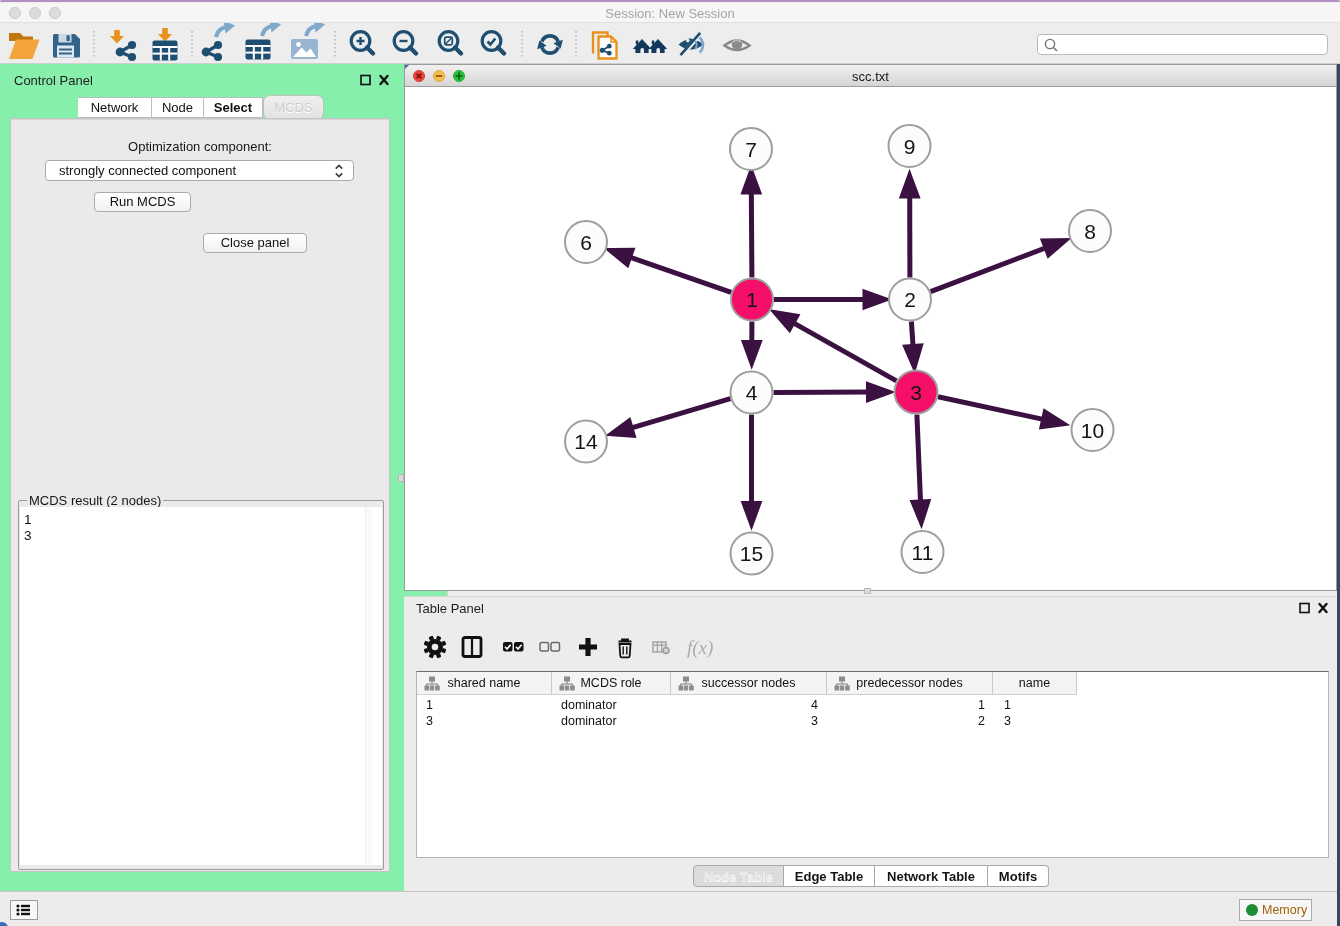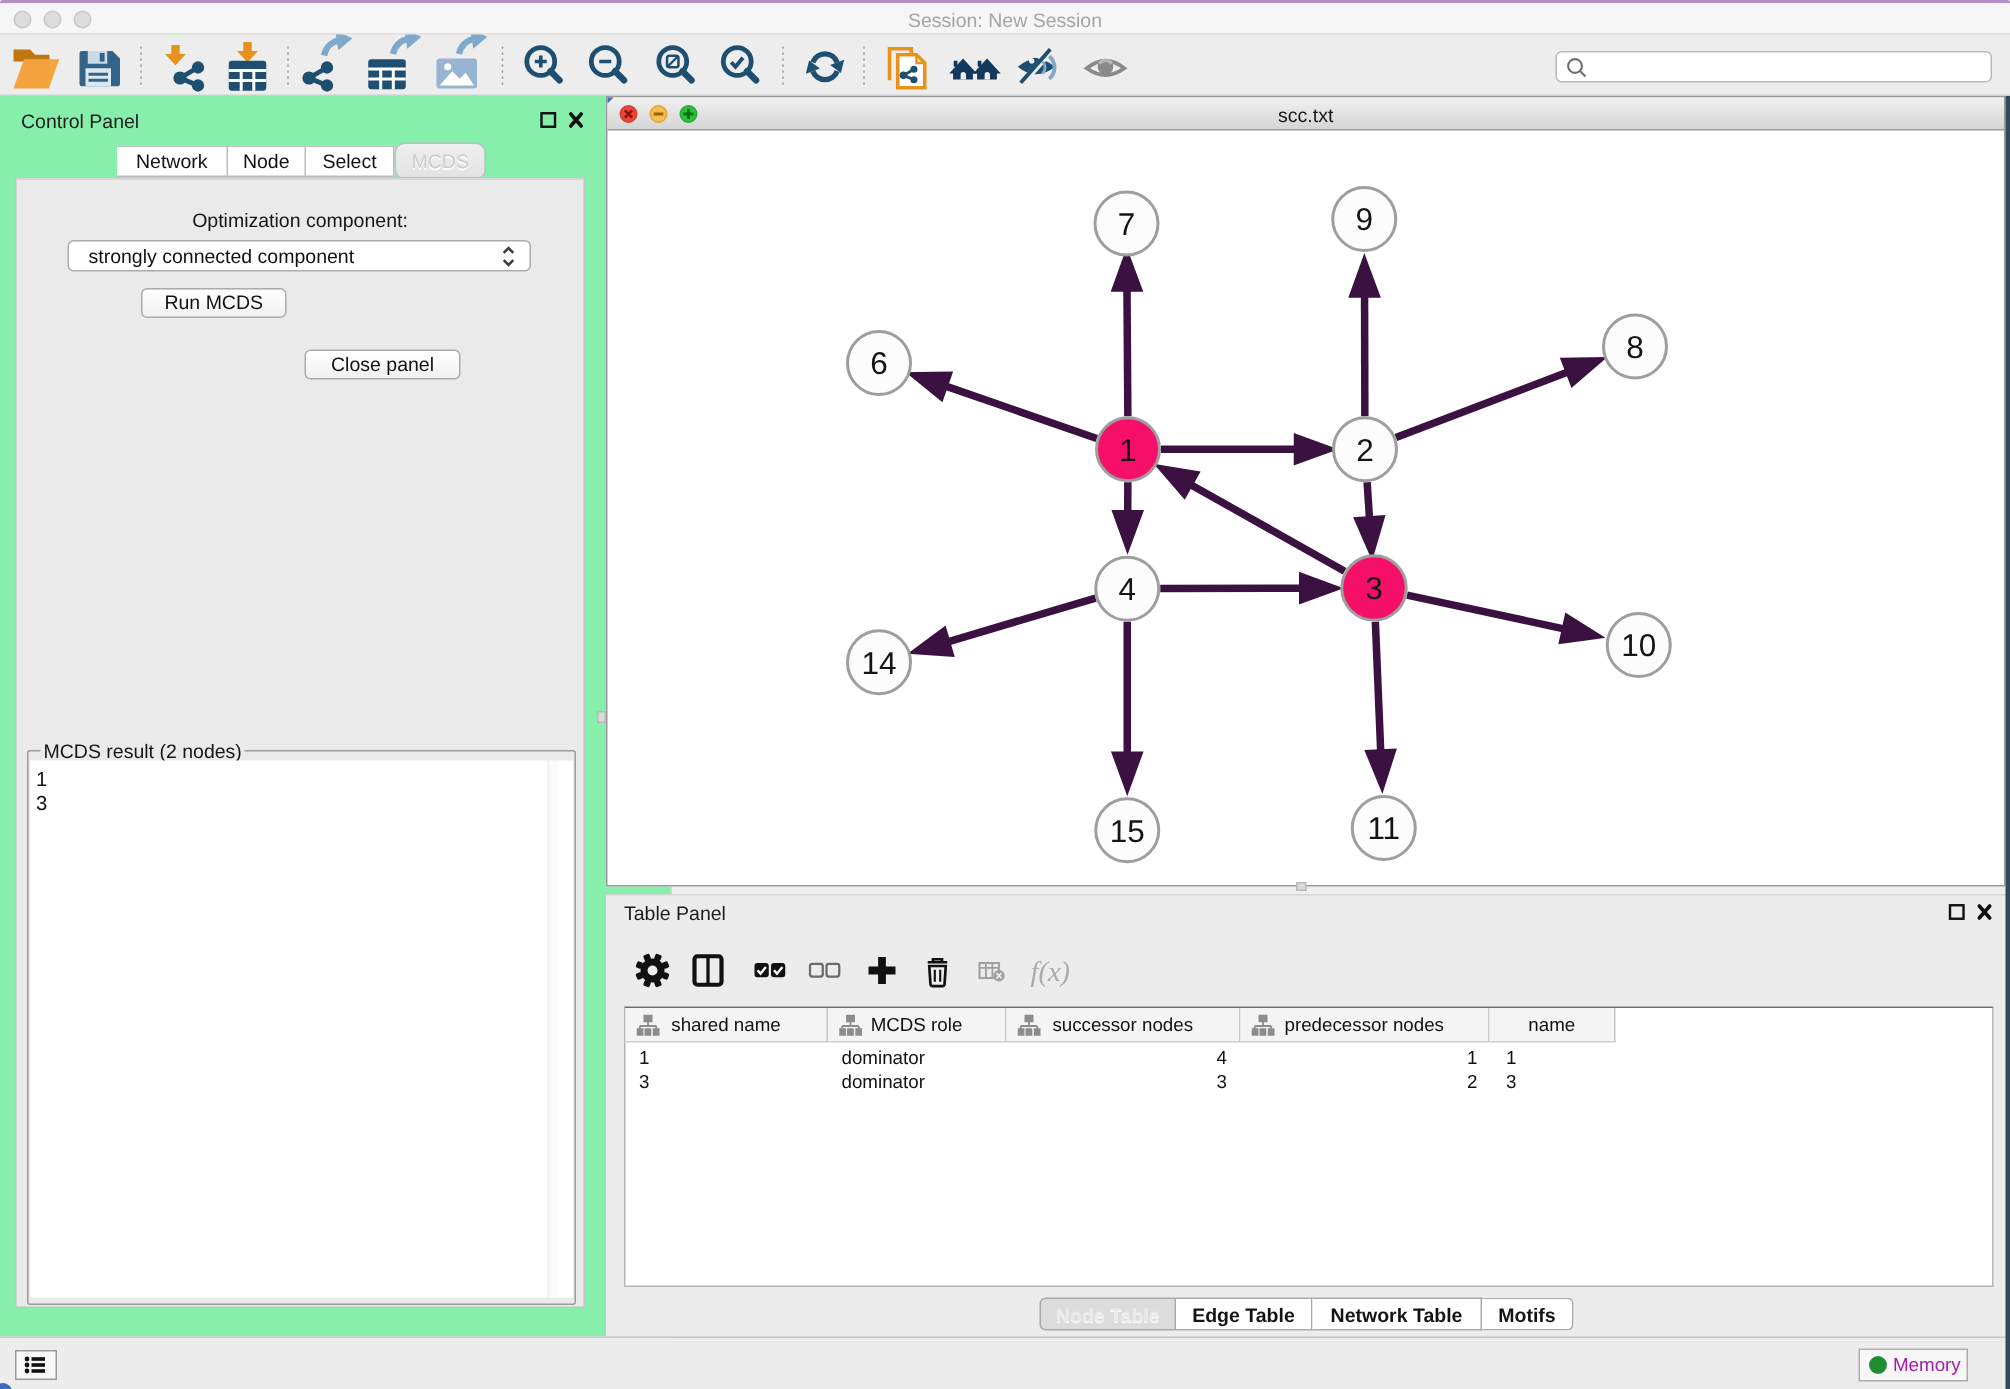--- a/index.html
+++ b/index.html
@@ -32,21 +32,21 @@
 #nettitle-text { width:100%; text-align:center; top:4px; font-size:13px; color:#161616; }
 
 #tpanel { left:404px; top:596px; width:933px; height:295px; background:#ececec; border-top:1px solid #d6d6d6;}
 #tpanel-title { left:12px; top:4px; font-size:13px; color:#1d1d1d; }
 #ttable { left:12px; top:74px; width:913px; height:187px; background:#fff; border:1px solid #b5b5b5; border-top:1px solid #6d6d6d; }
 .th { position:absolute; top:0; height:23px; background:#f4f4f4; border-right:1px solid #c9c9c9; border-bottom:1px solid #cfcfcf; font-size:12.5px; color:#111; text-align:center; line-height:23px; }
 .td { position:absolute; font-size:12.5px; color:#111; height:16px; line-height:16px; }
 .btab { position:absolute; top:268px; height:22px; background:#fff; border:1px solid #a9a9a9; border-left:none; font-size:13px; font-weight:bold; color:#141414; text-align:center; line-height:21px; }
 
 #statusbar { left:0; top:891px; width:1340px; height:35px; background:#ececec; border-top:1px solid #c4c4c4; }
-#memorybtn { left:1239px; top:7px; width:73px; height:22px; background:#f7f7f7; border:1px solid #ababab; font-size:12.5px; color:#a21caf; }
+#memorybtn { left:1239px; top:7px; width:73px; height:22px; background:#f7f7f7; border:1px solid #ababab; font-size:12.5px; color:#a16207; }
 #listbtn { left:10px; top:8px; width:28px; height:20px; background:#f7f7f7; border:1px solid #9b9b9b; }
 #page-right-edge { left:1337px; top:64px; width:3px; height:862px; background:#364860; }
 </style>
 </head>
 <body>
 <div class="abs" id="purple"></div>
 <div class="abs" id="titlebar">
   <div class="dot" style="left:9px;"></div>
   <div class="dot" style="left:29px;"></div>
   <div class="dot" style="left:49px;"></div>
@@ -159,21 +159,21 @@
     </svg>
 </div>
 <div class="abs" id="cpanel">
   <div class="abs" id="cpanel-title">Control Panel</div>
 <svg style="position:absolute;left:358px;top:9px" width="36" height="15" viewBox="0 0 36 15">
       <rect x="3" y="2.5" width="9" height="9" fill="none" stroke="#111" stroke-width="1.6"></rect>
       <path d="M22.5 3 L29.5 11 M29.5 3 L22.5 11" stroke="#111" stroke-width="2.4" stroke-linecap="round"></path>
     </svg>
   <div class="cptab" style="left:78px; width:74px;">Network</div>
   <div class="cptab" style="left:152px; width:52px;">Node</div>
-  <div class="cptab" style="left:204px; width:59px;">Select</div>
+  <div class="cptab" style="left:204px; width:59px;font-weight:bold;">Select</div>
   <div id="tab-mcds">MCDS</div>
   <div class="abs" id="cpanel-box">
     <div class="abs" id="opt-label">Optimization component:</div>
     <div class="abs" id="combo">strongly connected component
       <svg width="10" height="14" style="position:absolute; right:9px; top:3px;" viewBox="0 0 10 14">
         <path d="M1.8 4.6 L5 1.4 L8.2 4.6 M1.8 9.4 L5 12.6 L8.2 9.4" fill="none" stroke="#3c3c3c" stroke-width="1.7"></path>
       </svg>
     </div>
     <div class="btn" style="left:83px; width:97px;">Run MCDS</div>
     <div class="btn" style="left:192px; width:104px;margin-top:41px;">Close panel</div>

